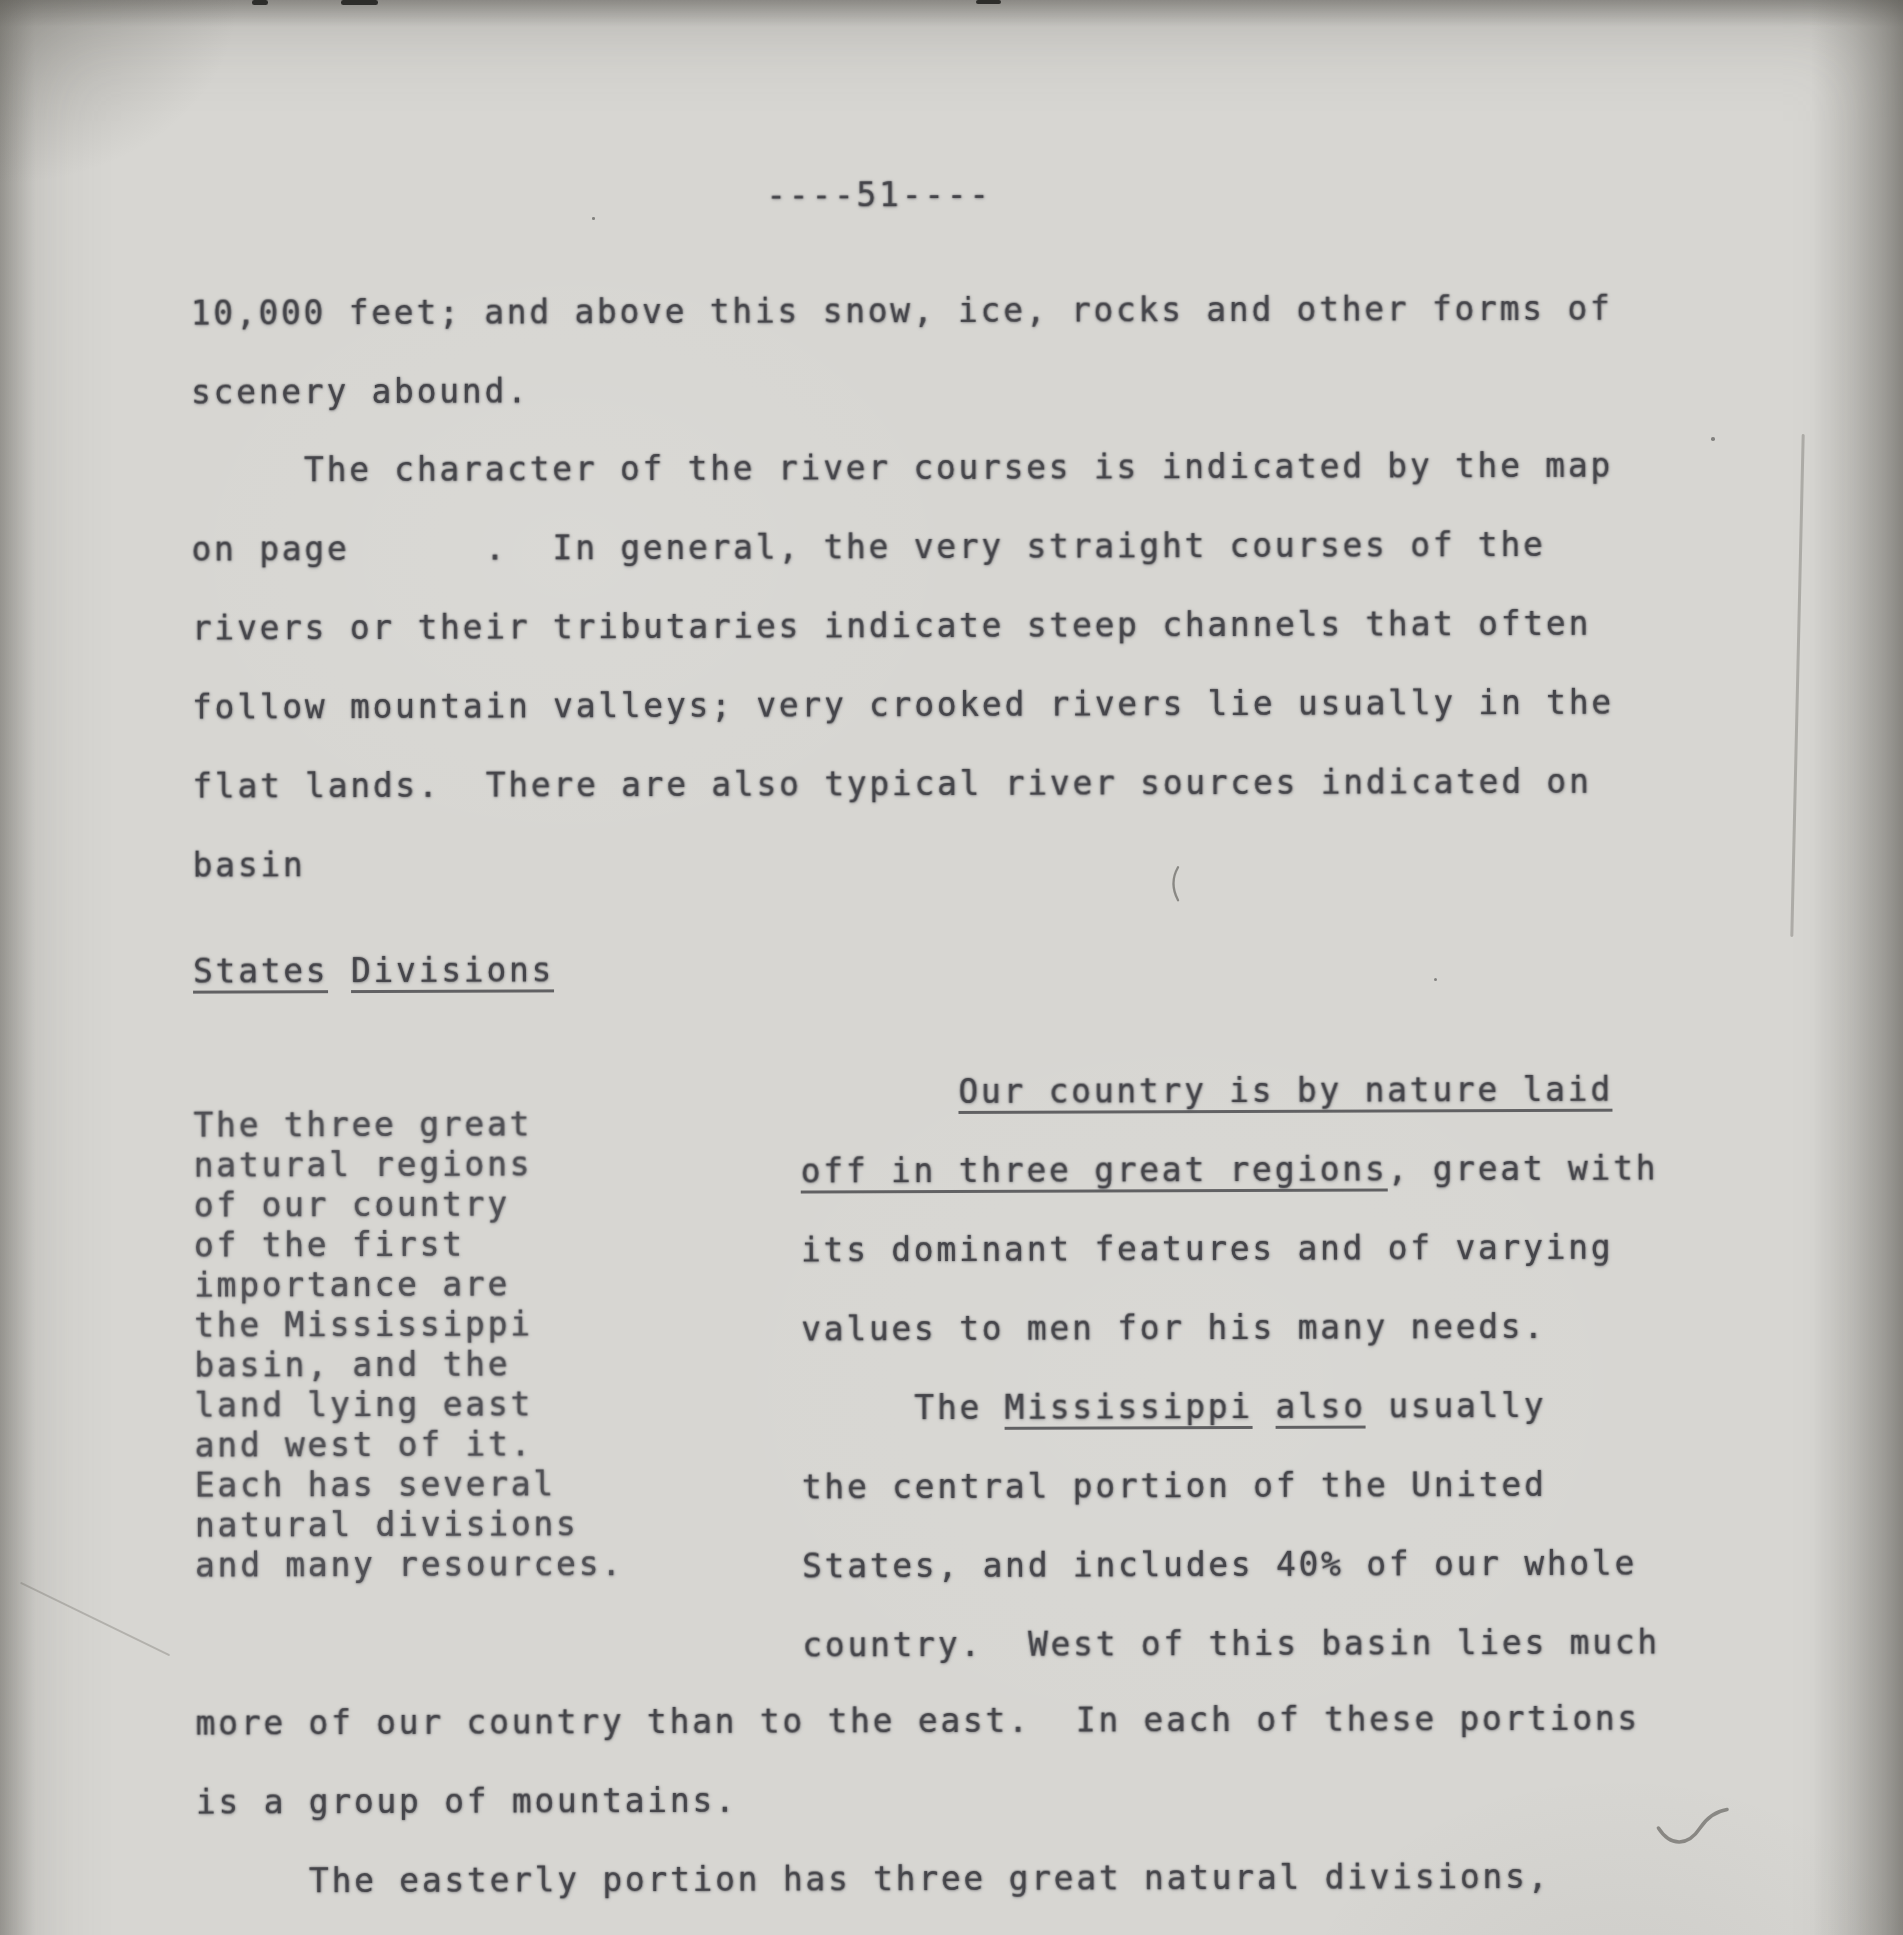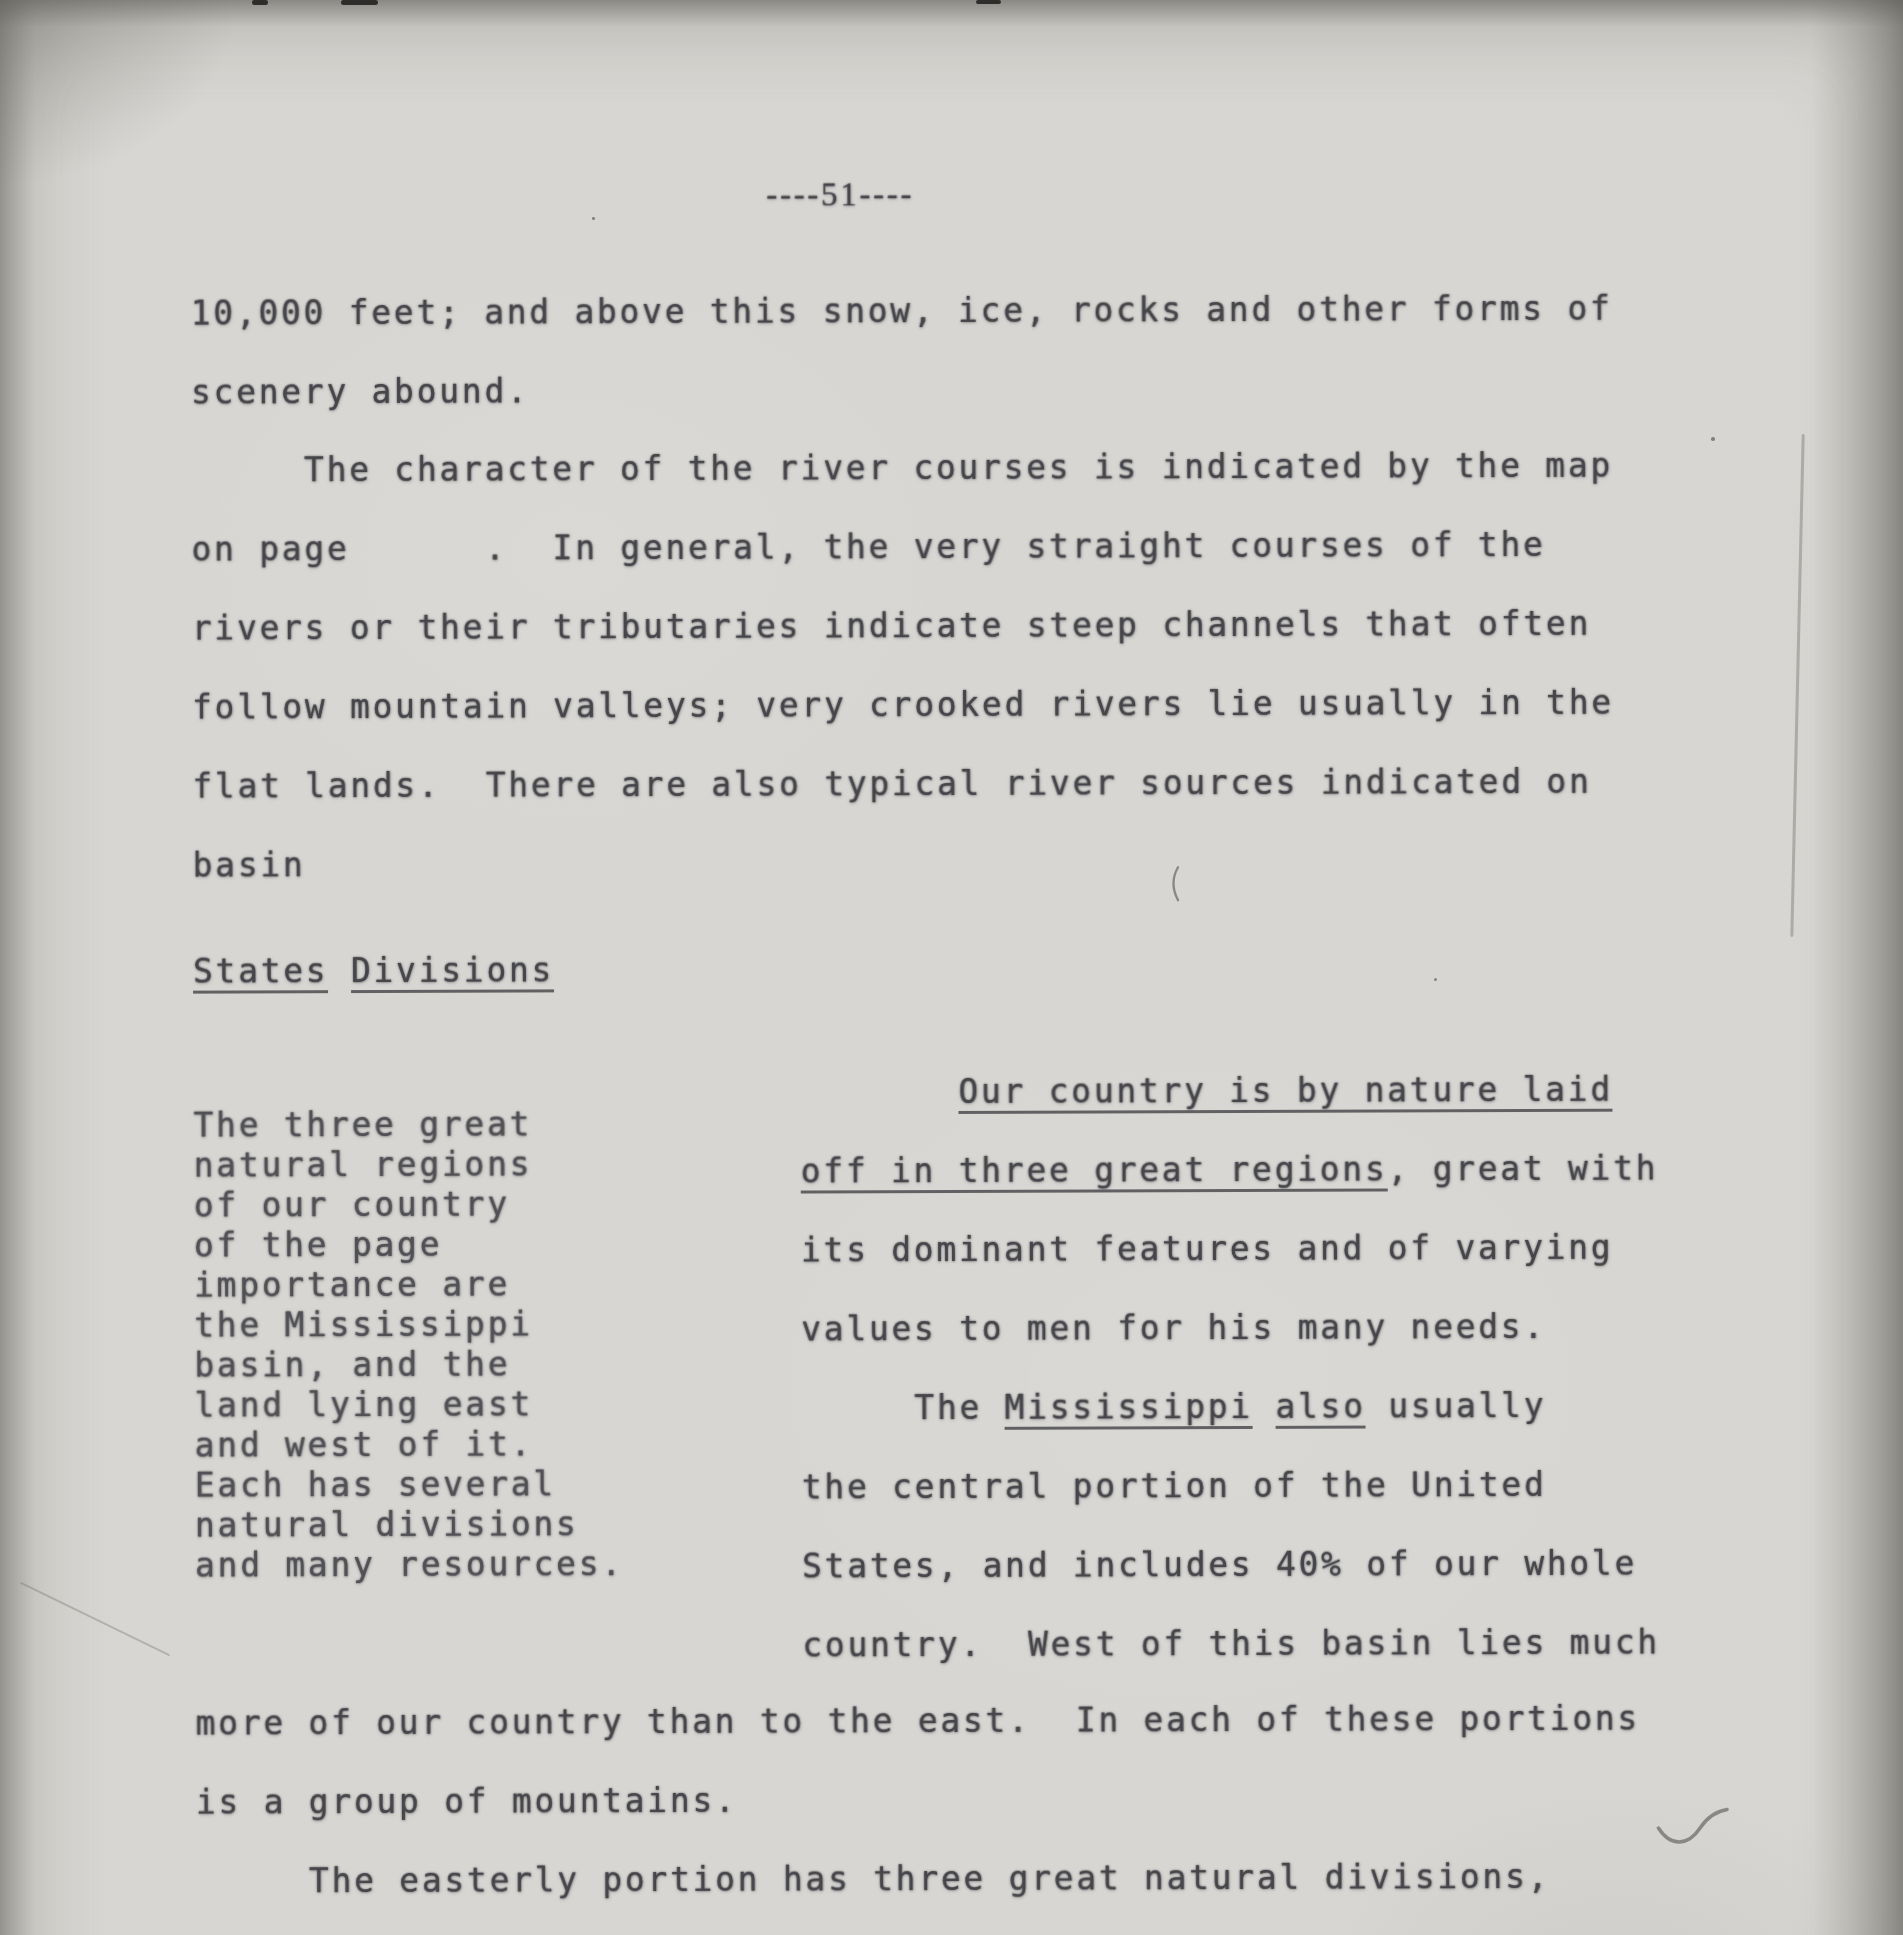--- a/index.html
+++ b/index.html
@@ -58,21 +58,21 @@
   <div class="artifact crease-left1"></div>
 
   <div class="artifact smudge" style="left:252px;top:0;width:15.5px;height:5.4px;"></div>
   <div class="artifact smudge" style="left:341px;top:0;width:37px;height:4.6px;"></div>
   <div class="artifact smudge" style="left:976px;top:0;width:25px;height:3.9px;"></div>
   <div class="artifact speck" style="left:1711px;top:437px;width:3.5px;height:3.5px;"></div>
   <div class="artifact speck" style="left:592px;top:217px;width:2.7px;height:2.7px;"></div>
   <div class="artifact speck" style="left:1434px;top:978px;width:3.1px;height:3.1px;"></div>
 
   <div class="text-layer">
-    <div class="block" style="left:770px;top:155px;font-family:Liberation Serif, serif;">
+    <div class="block" style="left:770px;top:155px;">
         <div class="tl"><span>----51----</span></div>
       </div>
     <div class="block" style="left:194px;top:271px;">
         <div class="tl"><span>10,000 feet; and above this snow, ice, rocks and other forms of</span></div>
         <div class="tl"><span>scenery abound.</span></div>
       </div>
     <div class="block" style="left:194px;top:428px;">
         <div class="tl"><span>     The character of the river courses is indicated by the map</span></div>
         <div class="tl"><span>on page      .  In general, the very straight courses of the</span></div>
         <div class="tl"><span>rivers or their tributaries indicate steep channels that often</span></div>
@@ -80,21 +80,21 @@
         <div class="tl"><span>flat lands.  There are also typical river sources indicated on</span></div>
         <div class="tl"><span>basin</span></div>
       </div>
     <div class="block" style="left:194px;top:929px;">
         <div class="tl"><span class="u">States</span><span> </span><span class="u">Divisions</span></div>
       </div>
     <div class="block sidebar" style="left:194px;top:1103px;">
         <div class="tl"><span>The three great</span></div>
         <div class="tl"><span>natural regions</span></div>
         <div class="tl"><span>of our country</span></div>
-        <div class="tl"><span>of the page</span></div>
+        <div class="tl"><span>of the first</span></div>
         <div class="tl"><span>importance are</span></div>
         <div class="tl"><span>the Mississippi</span></div>
         <div class="tl"><span>basin, and the</span></div>
         <div class="tl"><span>land lying east</span></div>
         <div class="tl"><span>and west of it.</span></div>
         <div class="tl"><span>Each has several</span></div>
         <div class="tl"><span>natural divisions</span></div>
         <div class="tl"><span>and many resources.</span></div>
       </div>
     <div class="block" style="left:801px;top:1052px;">

